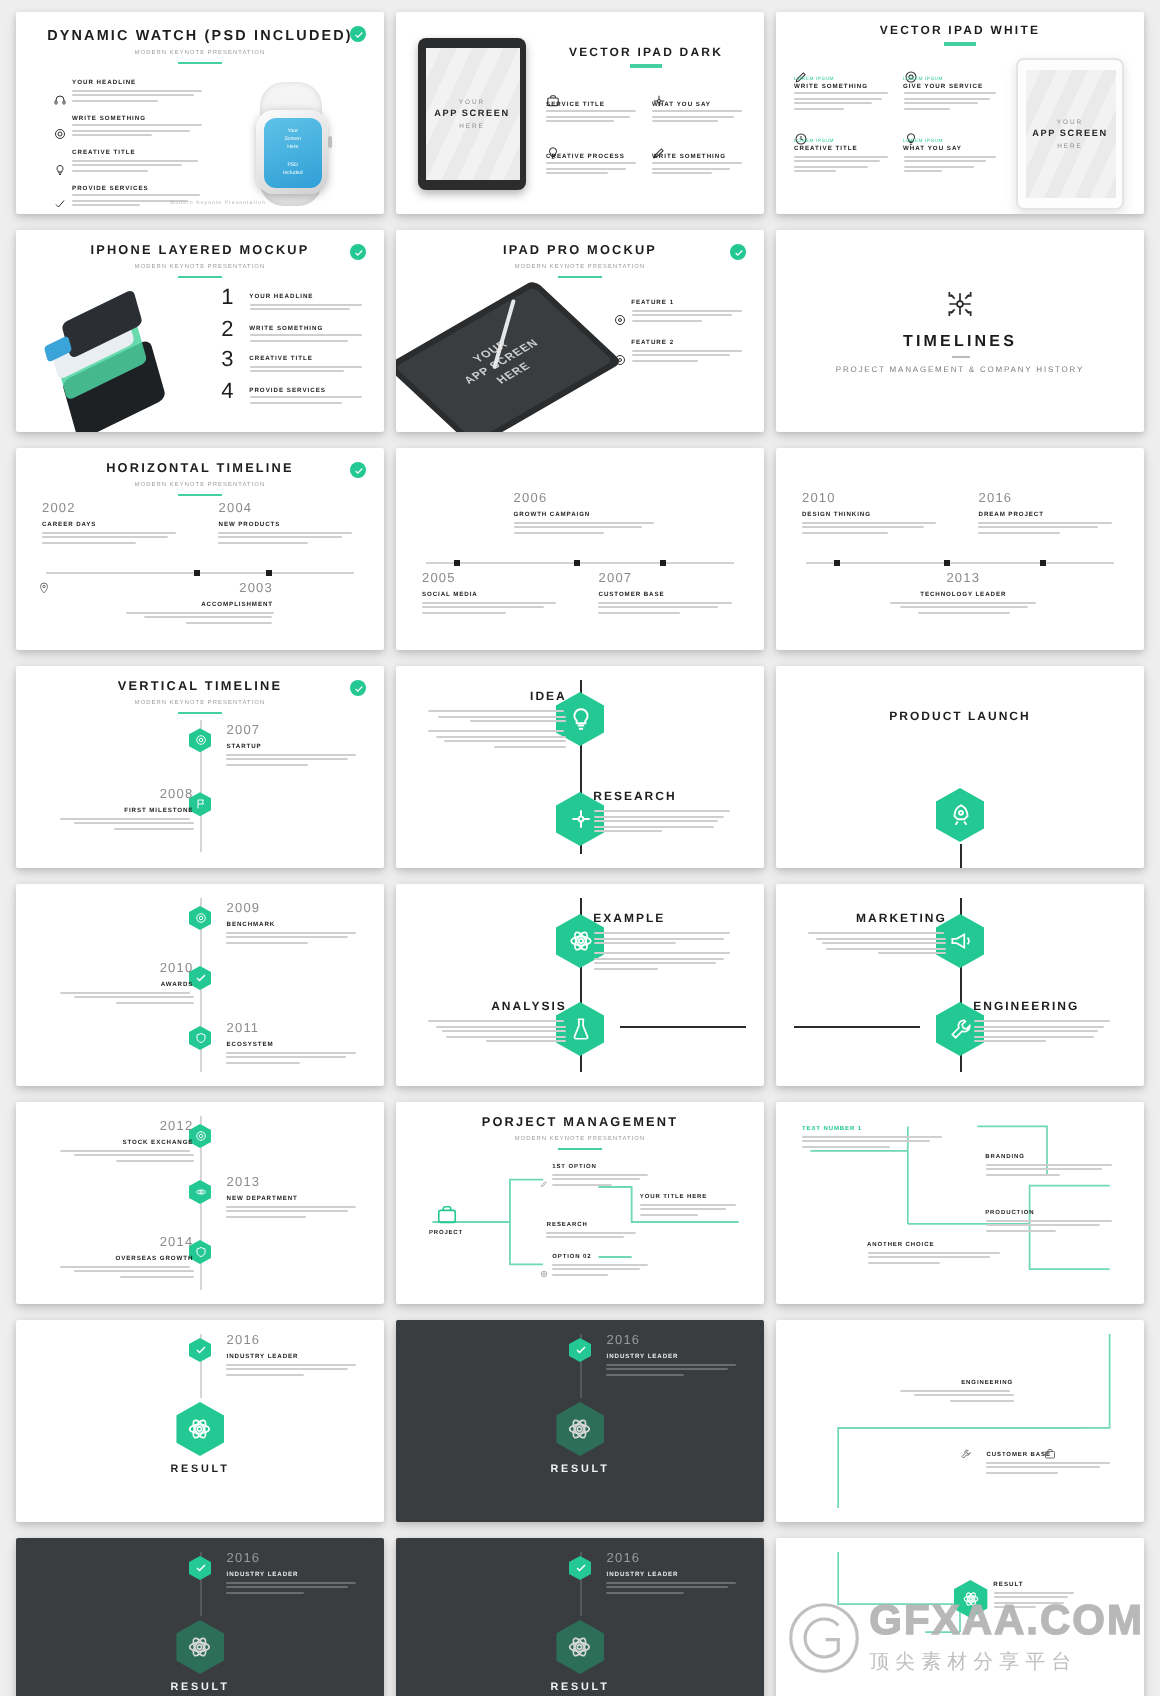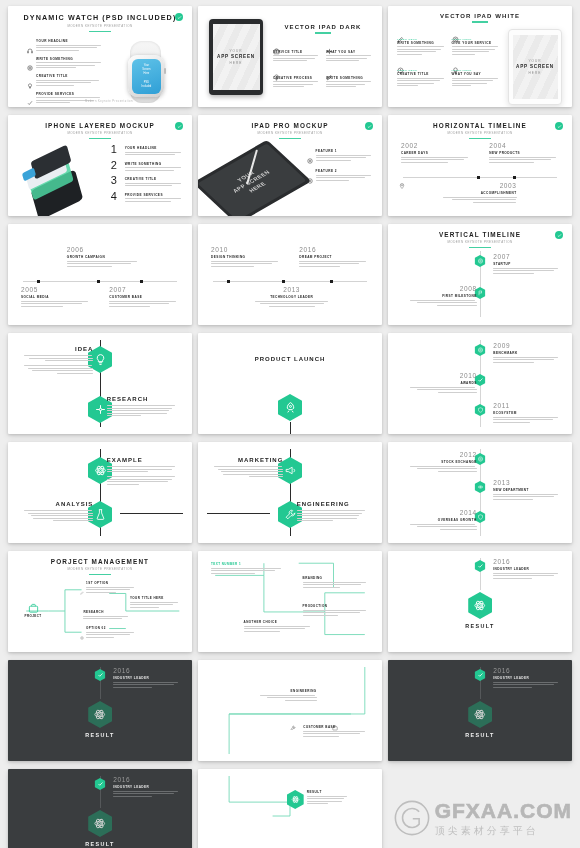--- a/index.html
+++ b/index.html
@@ -157,21 +157,21 @@
   .result-lab { font-size: 5.4px; font-weight: 700; letter-spacing: 1.4px; color: #1d1d1d; margin-top: 4px; }
   .dark .result-lab { color: #f2f2f2; }
   .dark .hexbig { background: #2c6e58; }
   .dark .yr { color: #9a9a9a; }
   .dark .yr-lab { color: #e8e8e8; }
   .dark .ln { background: #6a6d6f; }
 
   
   .watermark {
     position: absolute; right: 8px; bottom: 10px;
-    display: flex; align-items: flex-start; gap: 4px;
+    display: flex; align-items: center; gap: 4px;
     color: #b9b9b9; pointer-events: none; opacity: .95;
   }
   .wm-g { width: 38px; height: 38px; }
   .wm-txt { font-size: 21px; font-weight: 700; letter-spacing: 1px; color: #b5b5b5;
             -webkit-text-stroke: .7px #b5b5b5; }
   .wm-cn { font-size: 10px; letter-spacing: 3px; color: #bcbcbc; margin-top: 1px; }
 </style>
 </head>
 <body>
 
@@ -518,20 +518,34 @@
                   <div class="ln" style="width:96%"></div>
                   <div class="ln" style="width:86%"></div>
                   <div class="ln" style="width:58%"></div>
                 </div>
             </div>
           </div>
         </div>
       </div>
     </div>
 
+    <div class="slide">
+      <div class="center-slide">
+        <div class="tl-icon">
+          <svg viewBox="0 0 24 24" fill="none" stroke="currentColor" stroke-width="1.3">
+            <circle cx="12" cy="12" r="2.2"></circle>
+            <path d="M12 10V4M12 14v6M10 12H4M14 12h6M5 5l3 3M19 5l-3 3M5 19l3-3M19 19l-3-3"></path>
+            <path d="M4 3l0 3 3 0M20 3l0 3-3 0M4 21l0-3 3 0M20 21l0-3-3 0"></path>
+          </svg>
+        </div>
+        <div class="tl-title">TIMELINES</div>
+        <div class="tl-dash"></div>
+        <div class="tl-sub">PROJECT MANAGEMENT &amp; COMPANY HISTORY</div>
+      </div>
+    </div>
 
     <div class="slide pad">
       <div class="badge">
         <svg viewBox="0 0 24 24" fill="none" stroke="#fff" stroke-width="3">
             <path d="M4 12l5 5 11-11"></path>
           </svg>
       </div>
       <div class="sl-title" style="font-size:6.4px">HORIZONTAL TIMELINE</div>
       <div class="sl-sub">Modern Keynote Presentation</div>
       <div class="rule"></div>

